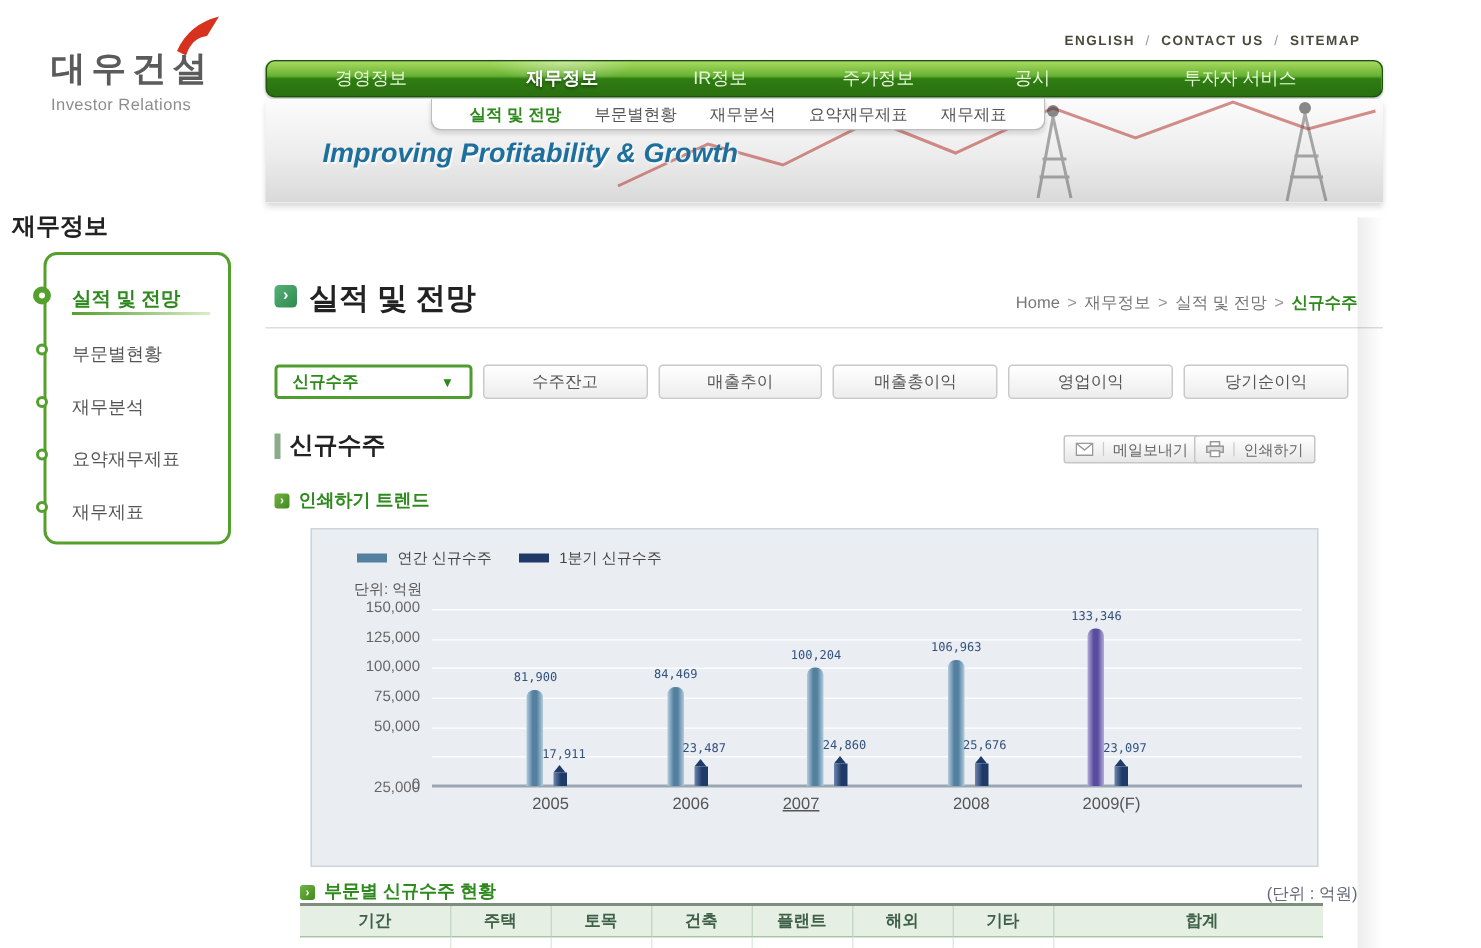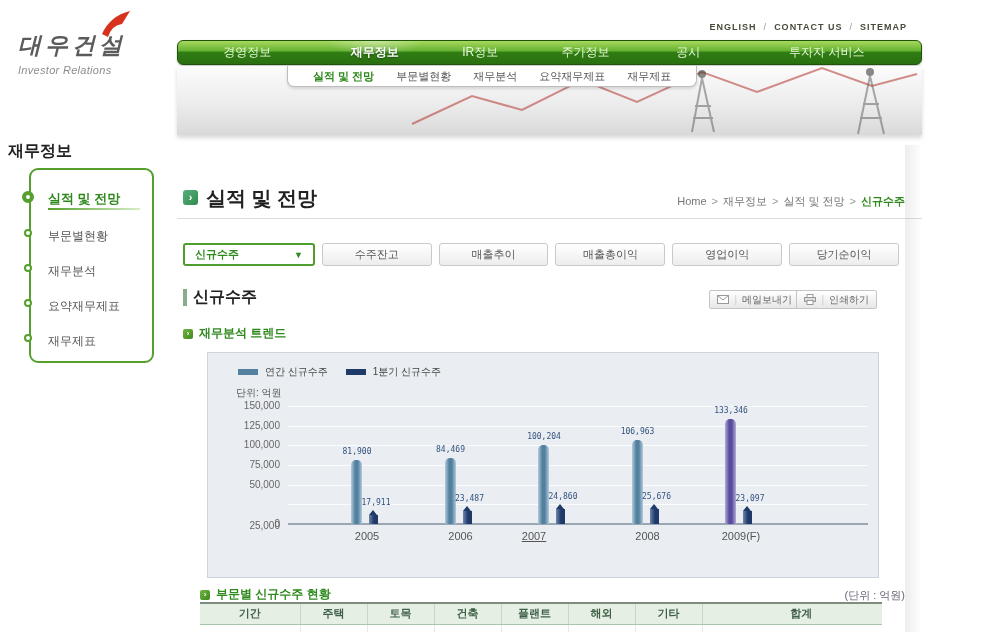--- a/index.html
+++ b/index.html
@@ -1,21 +1,21 @@
 <!DOCTYPE html>
 <html><head>
 <meta charset="utf-8">
 <style>
   * { margin:0; padding:0; box-sizing:border-box; }
   html,body { background:#fff; }
   body { font-family:"Liberation Sans", sans-serif; }
   .page { position:relative; width:987px; height:632px; background:#fff; overflow:hidden; }
 
   
-  .logo-block { position:absolute; left:18px; top:30px;font-style:italic; }
+  .logo-block { position:absolute; left:34px; top:30px; }
   .logo-text { font-size:23px; font-weight:bold; color:#5b5b5b; letter-spacing:4px; }
   .logo-sub { font-size:11px; color:#8d8d8d; margin-top:3px; letter-spacing:0.3px; }
   .logo-arrow { position:absolute; left:82px; top:-20px; }
 
   .utility { position:absolute; top:22px; right:80px; font-size:9px; font-weight:bold;
              color:#4a4a3c; letter-spacing:1px; }
   .utility a { color:#4a4a3c; text-decoration:none; cursor:pointer; }
   .utility .slash { color:#999; margin:0 7px; font-weight:normal; }
 
   .main-nav { position:absolute; left:177px; top:40px; width:745px; height:25px;
@@ -154,20 +154,21 @@
         <line x1="293" y1="40" x2="309" y2="40"></line>
           <line x1="291" y1="52" x2="311" y2="52"></line>
         <line x1="468" y1="10" x2="456" y2="68"></line>
           <line x1="468" y1="10" x2="482" y2="68"></line>
         <line x1="461" y1="38" x2="477" y2="38"></line>
           <line x1="458" y1="52" x2="480" y2="52"></line>
       </g>
       <circle cx="300" cy="8" r="4" fill="#3c3c3c" opacity="0.6"></circle>
       <circle cx="468" cy="6" r="4" fill="#3c3c3c" opacity="0.6"></circle>
     </svg>
+    <div class="tagline">Improving Profitability &amp; Growth</div>
   </div>
 
   <div class="subnav" id="subnav">
       <div class="subnav-item active">실적 및 전망</div>
       <div class="subnav-item">부문별현황</div>
       <div class="subnav-item">재무분석</div>
       <div class="subnav-item">요약재무제표</div>
       <div class="subnav-item">재무제표</div>
     </div>
 
@@ -240,21 +241,21 @@
         <rect x="3" y="0.5" width="6" height="3" fill="#fff" stroke="#999"></rect>
         <rect x="0.5" y="3.5" width="11" height="4" fill="#ddd" stroke="#999"></rect>
         <rect x="3" y="6.5" width="6" height="4" fill="#fff" stroke="#999"></rect>
       </svg>
       <span class="vbar">|</span>
       <span>인쇄하기</span>
     </div>
 
     <div class="chart-head">
       <span class="arrow-chip">›</span>
-      <span class="txt">재무분석 트렌드</span>
+      <span class="txt">인쇄하기 트렌드</span>
     </div>
 
     <div class="chart-box" id="chart-box">
       <div class="legend" id="legend">
           <div class="item">
             <span class="chip" style="background: rgb(83, 128, 159);"></span>
             <span class="txt">연간 신규수주</span>
           </div>
           <div class="item">
             <span class="chip" style="background: rgb(31, 58, 105);"></span>

